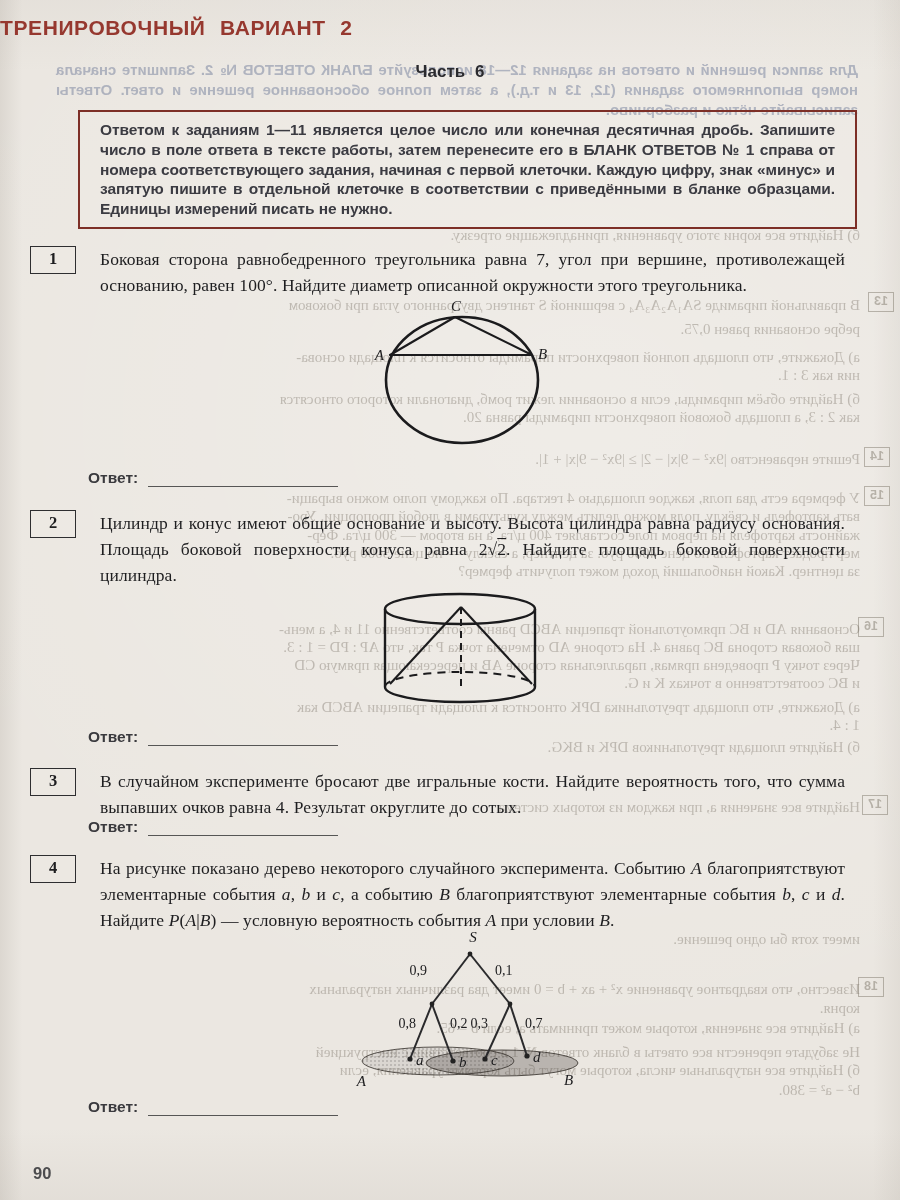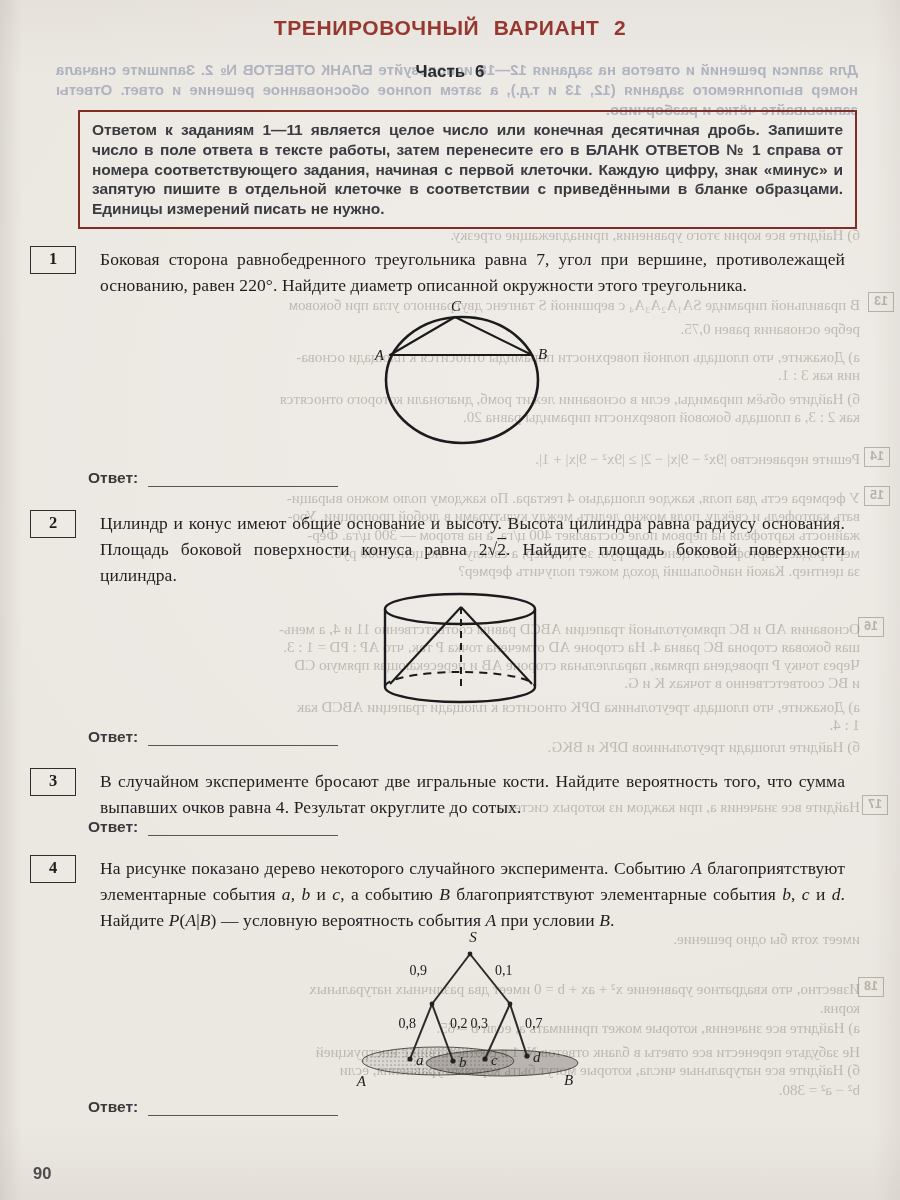--- a/index.html
+++ b/index.html
@@ -15,27 +15,27 @@
   }
   .page > *{z-index:1;}
   
   .bleed-layer{position:absolute;inset:0;z-index:0;pointer-events:none;}
   .bleed{position:absolute;transform:scaleX(-1);filter:blur(0.4px);white-space:pre-wrap;}
   .bleed-sans{font:600 15px/1.34 "Liberation Sans",sans-serif;color:rgba(86,100,138,0.40);text-align:justify;}
   .bleed-serif{font:15px/1.25 "Liberation Serif",serif;color:rgba(100,92,78,0.34);}
   .bleed-box{font:700 12.5px/17px "Liberation Sans",sans-serif;color:rgba(100,92,78,0.40);
              border:1px solid rgba(100,92,78,0.40);width:24px;height:18px;text-align:center;}
   
-  .title{position:absolute;left:0;top:16px;width:100%;margin:0;text-align:center;
+  .title{position:absolute;left:0;top:16px;width:100%;margin:0;text-align:left;
          font:800 21px "Liberation Sans",sans-serif;letter-spacing:0.6px;word-spacing:8px;
          color:var(--title-red,#96382f);}
   .part{position:absolute;left:0;top:62px;width:100%;margin:0;text-align:center;
         font:700 17px "Liberation Sans",sans-serif;word-spacing:5px;color:#2a2a2e;}
   .instr-box{position:absolute;left:78px;top:110px;width:779px;box-sizing:border-box;
-             border:2px solid var(--box-border-red,#7d2f27);padding:8px 12px;background:rgba(255,255,255,0.06);}
+             border:2px solid var(--box-border-red,#7d2f27);padding:8px 20px;background:rgba(255,255,255,0.06);}
   .instr-text{margin:0;font:700 15.5px/1.28 "Liberation Sans",sans-serif;color:#3b3b42;
               text-align:justify;letter-spacing:-0.1px;}
   
   .problem{position:absolute;left:30px;width:845px;}
   .num-box{position:absolute;left:0;top:0;width:46px;height:28px;box-sizing:border-box;
            border:1.7px solid #2e2e30;text-align:center;
            font:700 16.5px/24px "Liberation Serif",serif;background:rgba(255,255,255,0.05);}
   .ptext{margin:0 0 0 70px;width:745px;font:17.5px/26px "Liberation Serif",serif;
          text-align:justify;letter-spacing:0.1px;}
   .it{font-style:italic;}
@@ -96,21 +96,21 @@
 
   <h1 class="title">ТРЕНИРОВОЧНЫЙ ВАРИАНТ 2</h1>
   <h2 class="part">Часть 6</h2>
 
   <div class="instr-box">
     <p class="instr-text">Ответом к заданиям 1—11 является целое число или конечная десятичная дробь. Запишите число в поле ответа в тексте работы, затем перенесите его в БЛАНК ОТВЕТОВ № 1 справа от номера соответствующего задания, начиная с первой клеточки. Каждую цифру, знак «минус» и запятую пишите в отдельной клеточке в соответствии с приведёнными в бланке образцами. Единицы измерений писать не нужно.</p>
   </div>
 
   <section class="problem" style="top:246px">
     <div class="num-box">1</div>
-    <p class="ptext"><span>Боковая сторона равнобедренного треугольника равна 7, угол при вершине, противолежащей основанию, равен 220°. Найдите диаметр описанной окружности этого треугольника.</span></p>
+    <p class="ptext"><span>Боковая сторона равнобедренного треугольника равна 7, угол при вершине, противолежащей основанию, равен 100°. Найдите диаметр описанной окружности этого треугольника.</span></p>
   </section>
 
   <svg class="fig" style="left:372px;top:298px" width="182" height="152" viewBox="0 0 182 152">
     <ellipse cx="90" cy="82" rx="76" ry="63" fill="none" stroke="#1b1b1d" stroke-width="2.6"></ellipse>
     <polygon points="18,57 160,57 83,19" fill="none" stroke="#1b1b1d" stroke-width="2.1" stroke-linejoin="round"></polygon>
     <text class="vlabel" x="12" y="62" text-anchor="end">A</text>
     <text class="vlabel" x="166" y="61">B</text>
     <text class="vlabel" x="84" y="13" text-anchor="middle">C</text>
   </svg>
 

